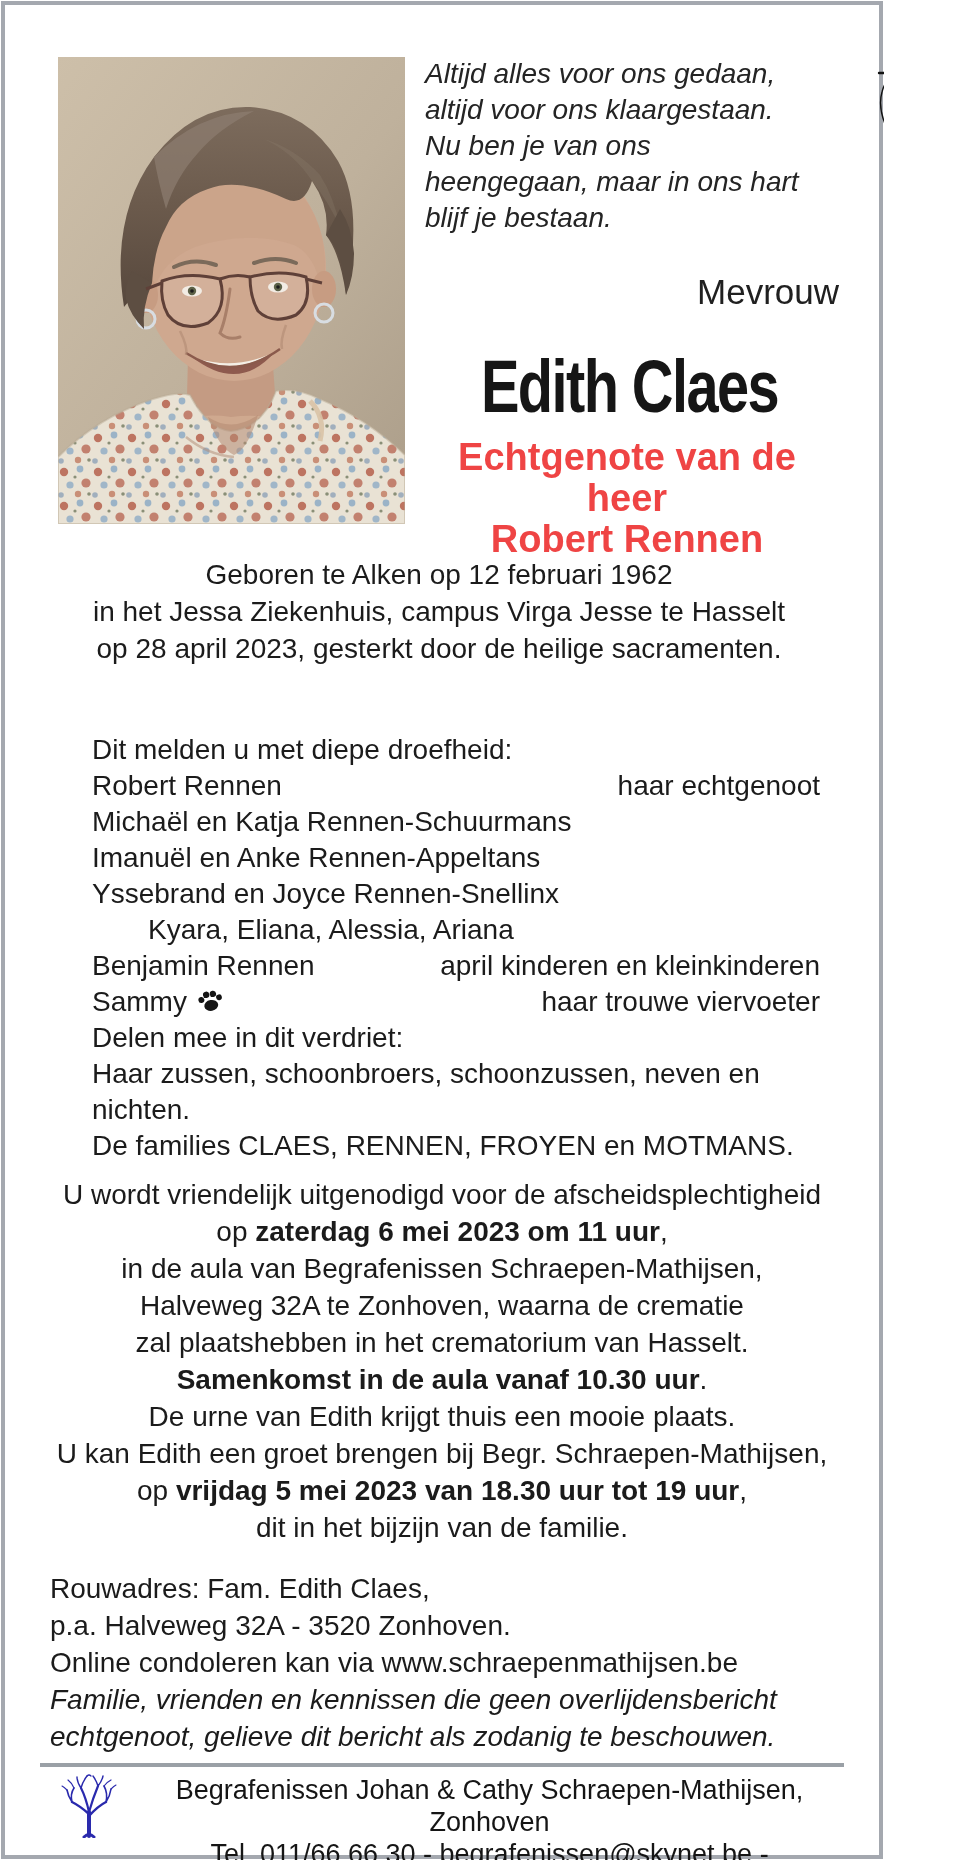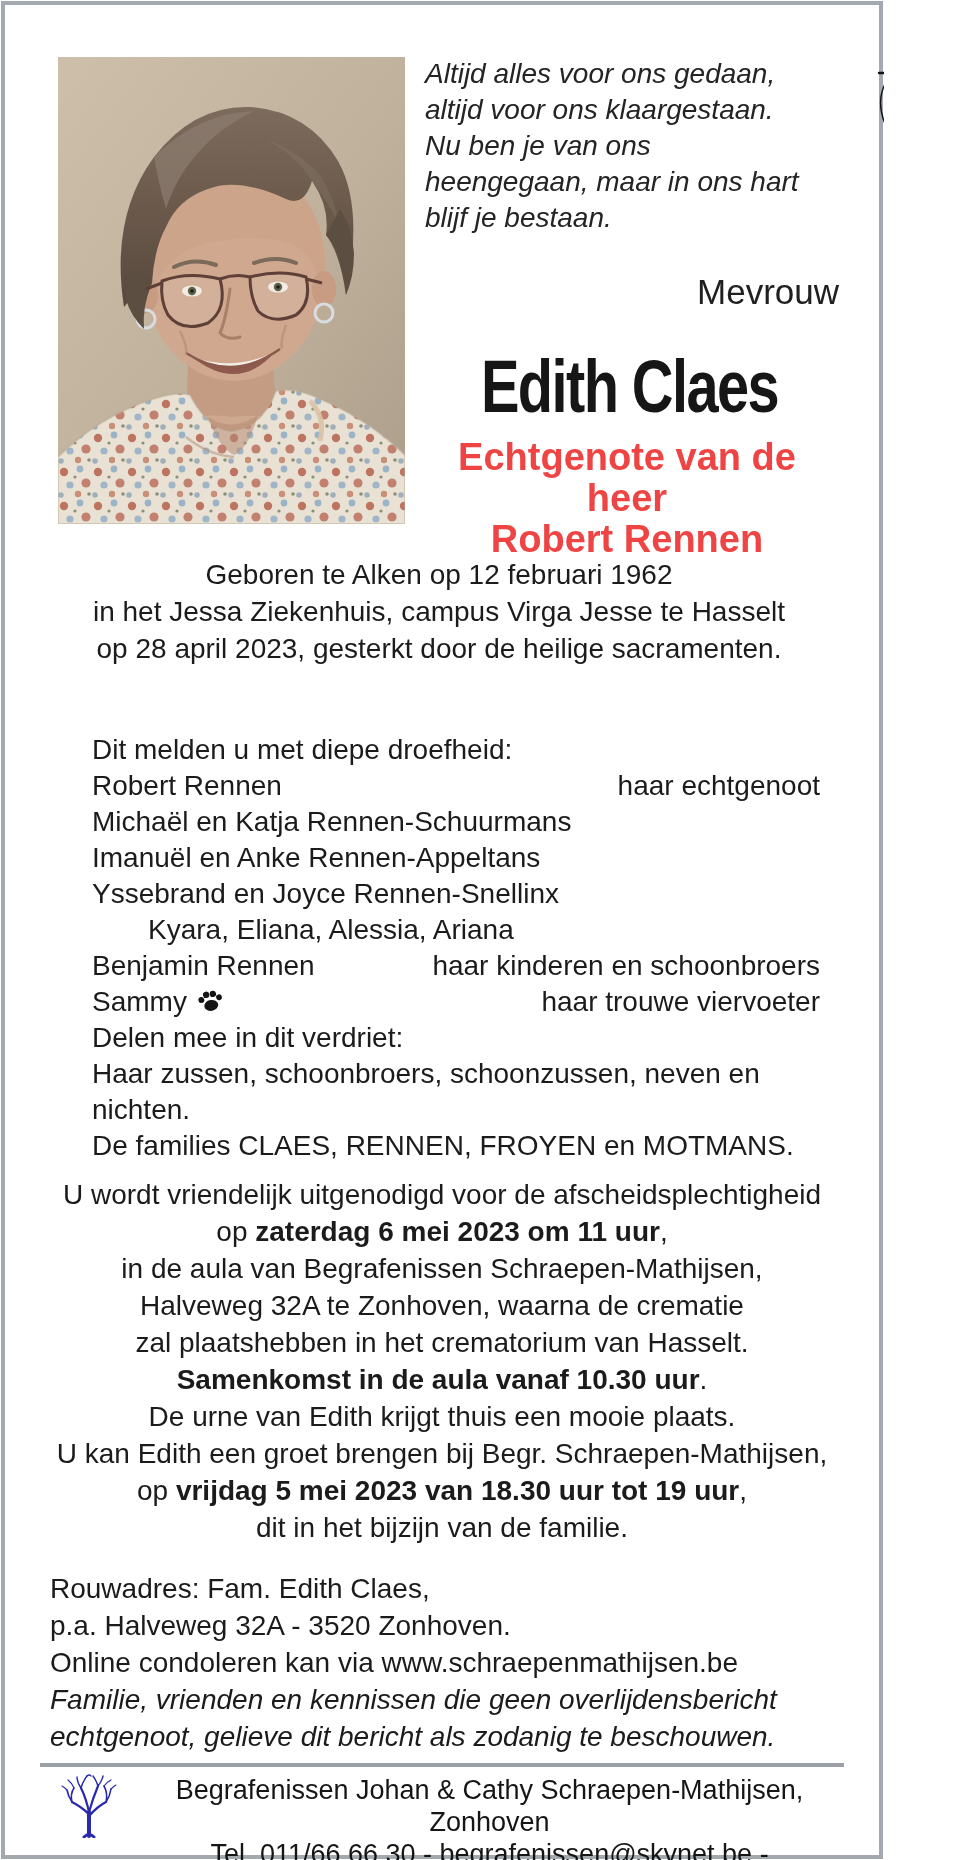--- a/index.html
+++ b/index.html
@@ -186,21 +186,21 @@
       <span>Imanuël en Anke Rennen-Appeltans</span>
     </div>
     <div class="frow">
       <span>Yssebrand en Joyce Rennen-Snellinx</span>
     </div>
     <div class="frow">
       <span class="indent">Kyara, Eliana, Alessia, Ariana</span>
     </div>
     <div class="frow">
       <span>Benjamin Rennen</span>
-      <span>haar kinderen en schoonbroers</span>
+      <span>april kinderen en kleinkinderen</span>
     </div>
     <div class="frow">
       <span>
         <span>Sammy</span><svg class="paw" viewBox="0 0 26 24">
             <g fill="#141414" transform="rotate(-10 13 12)">
               <ellipse cx="13" cy="16.5" rx="7" ry="5.4"></ellipse>
               <circle cx="4.2" cy="9.4" r="3"></circle>
               <circle cx="9.8" cy="5.2" r="3.2"></circle>
               <circle cx="16.6" cy="5.4" r="3.2"></circle>
               <circle cx="22" cy="9.8" r="2.9"></circle>

